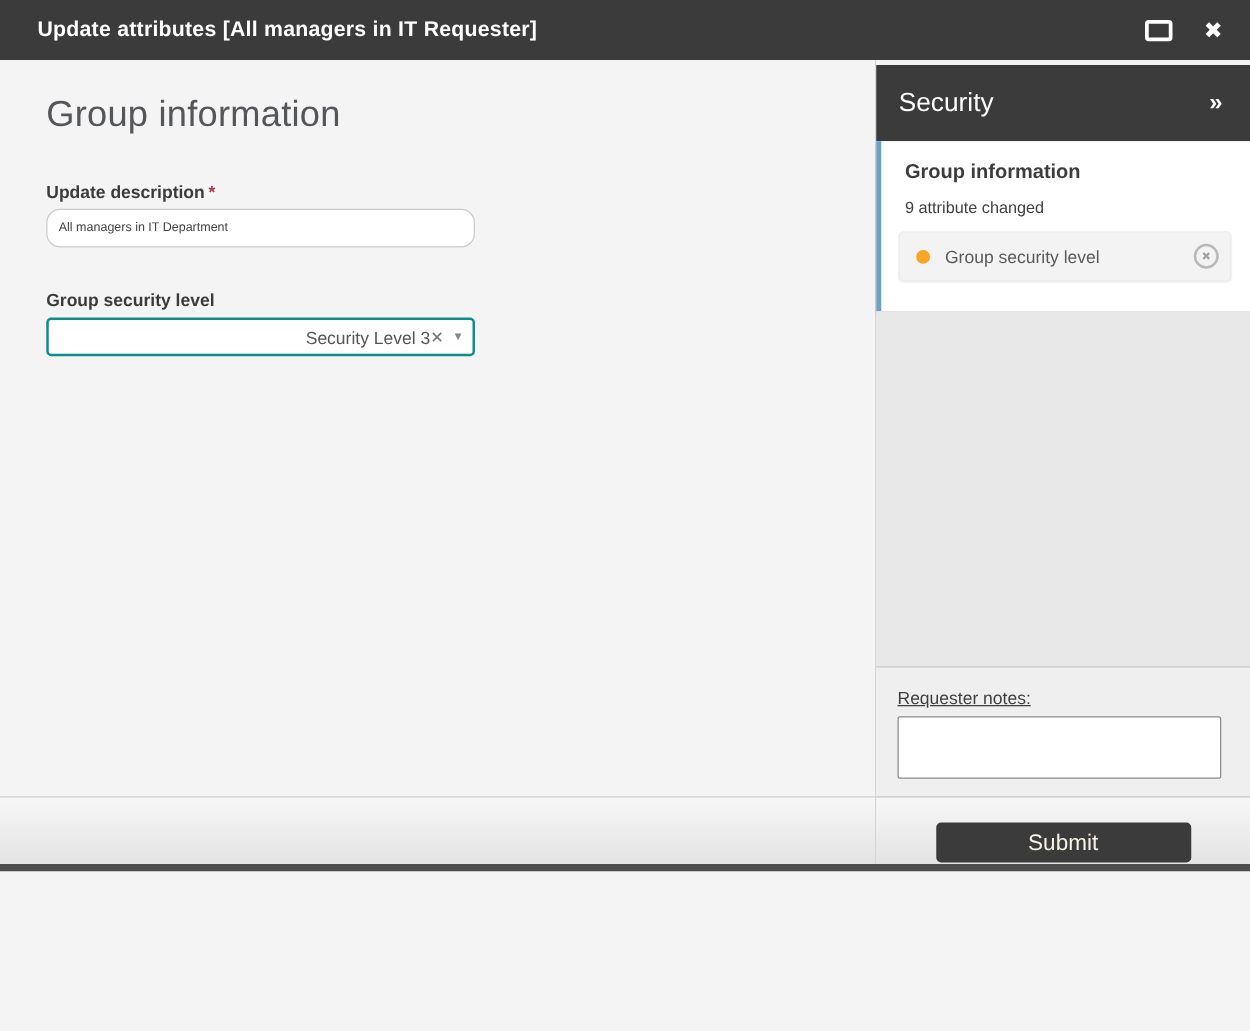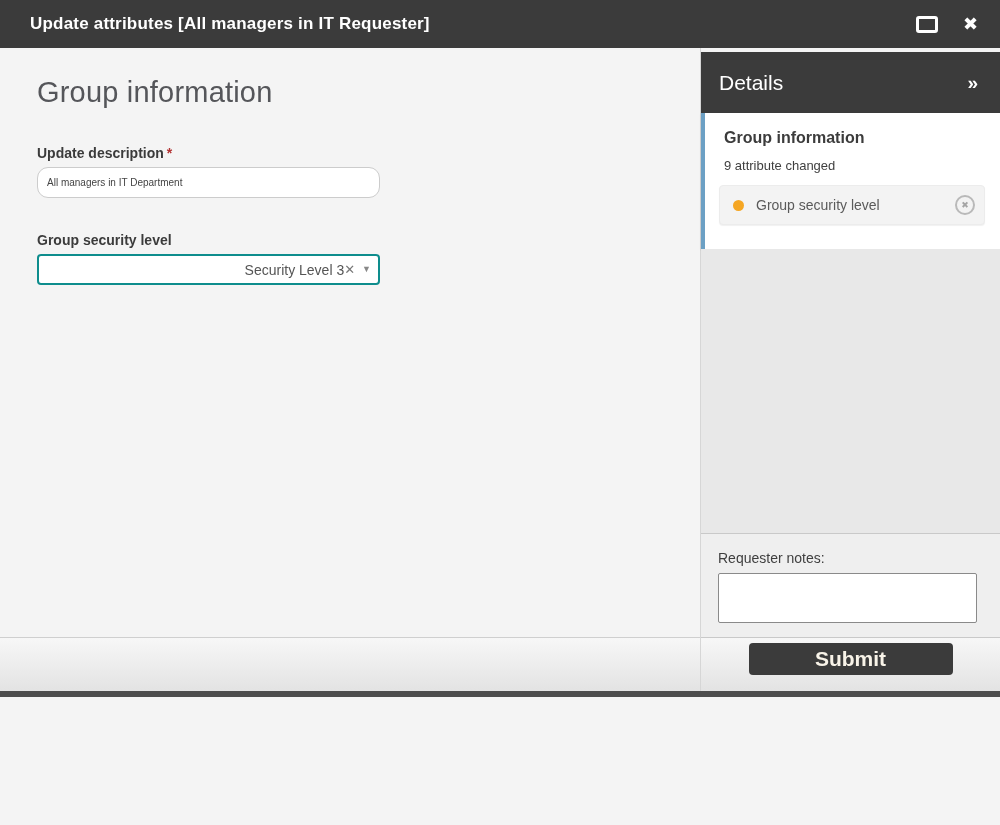--- a/index.html
+++ b/index.html
@@ -52,28 +52,28 @@
               align-items: center; padding: 0 9px 0 13px; box-shadow: 0 1px 1px rgba(0,0,0,0.06); cursor: pointer; }
   .status-dot { width: 11px; height: 11px; border-radius: 50%; background: #f5a623; margin-right: 12px; flex-shrink: 0; }
   .attr-label { flex: 1; font-size: 14px; color: #5a5a5a; }
   .remove-icon { width: 20px; height: 20px; border-radius: 50%; border: 2px solid #b9b9b9; color: #a5a5a5;
                  font-size: 9px; font-weight: bold; display: flex; align-items: center; justify-content: center;
                  cursor: pointer; flex-shrink: 0; }
 
   .sidebar-fill { flex: 1; background: #e8e8e8; }
 
   .notes-section { height: 104px; flex-shrink: 0; border-top: 1px solid #c9c9c9; background: #efefef; padding: 16px 0 0 17px; }
-  .notes-label { font-size: 14px; color: #3f3f3f; display: block; margin-bottom: 7px; }
+  .notes-label { font-size: 14px; color: #3f3f3f; display: block; margin-bottom: 7px; text-decoration: underline; }
   .notes-textarea { width: 259px; height: 50px; border: 1px solid #8a8a8a; border-radius: 2px; background: #ffffff;
                     resize: none; font-family: inherit; font-size: 13px; }
 
   .sidebar-footer { height: 54px; flex-shrink: 0; border-top: 1px solid #c9c9c9;
                     background: linear-gradient(#f7f7f7, #e3e3e3); display: flex; justify-content: center; }
-  .submit-button { width: 204px; height: 32px; margin-top: 5px; background: #3b3b3b; border: none; border-radius: 4px;
-                   color: #f8f3e8; font-size: 21px; font-weight: bold; font-family: inherit; cursor: pointer; }
+  .submit-button { width: 204px; height: 32px; margin-top: 20px; background: #3b3b3b; border: none; border-radius: 4px;
+                   color: #f8f3e8; font-size: 18px; font-weight: normal; font-family: inherit; cursor: pointer; }
 
   .bottom-strip { height: 6px; background: #4d4d4d; }
 </style>
 </head>
 <body>
 
 <div class="window">
 
   <div class="titlebar">
     <span class="title">Update attributes [All managers in IT Requester]</span>
@@ -105,21 +105,21 @@
           </div>
         </div>
       </div>
       <div class="main-footer"></div>
     </div>
 
     <div class="sidebar">
       <div class="sidebar-gap"></div>
 
       <div class="details-header">
-        <span class="details-title">Details</span>
+        <span class="details-title">Security</span>
         <span class="collapse-icon">»</span>
       </div>
 
       <div class="details-card">
         <div class="card-title">Group information</div>
         <div class="card-summary">9 attribute changed</div>
         <div class="attr-row">
           <span class="status-dot"></span>
           <span class="attr-label">Group security level</span>
           <span class="remove-icon">✖</span>

